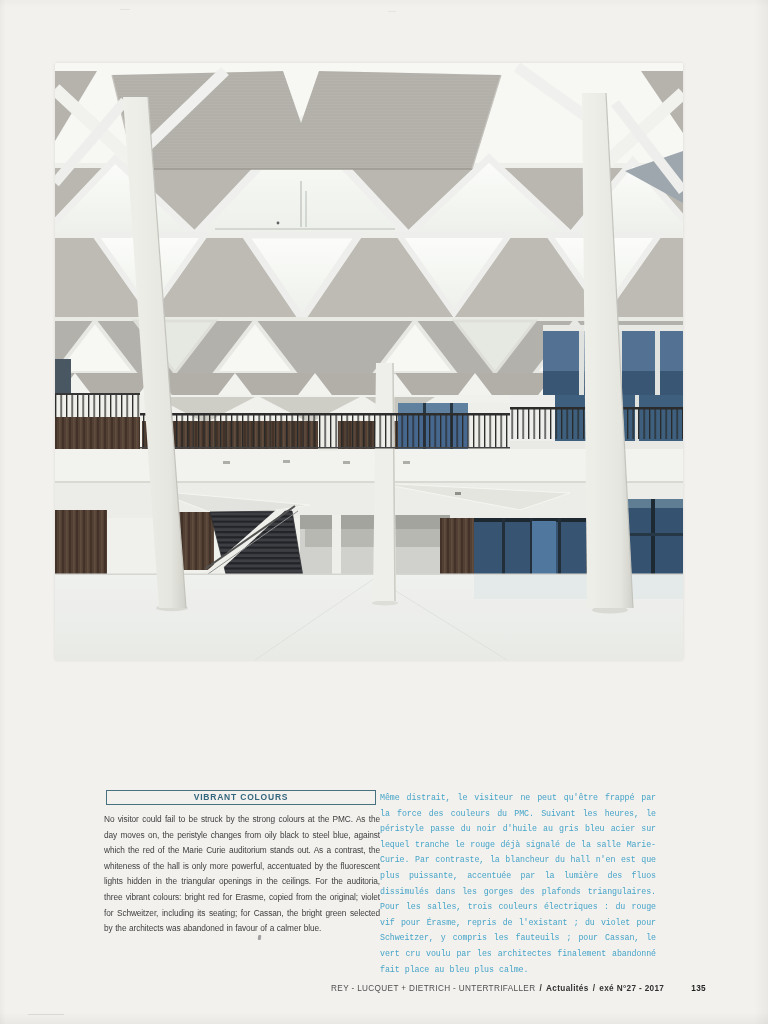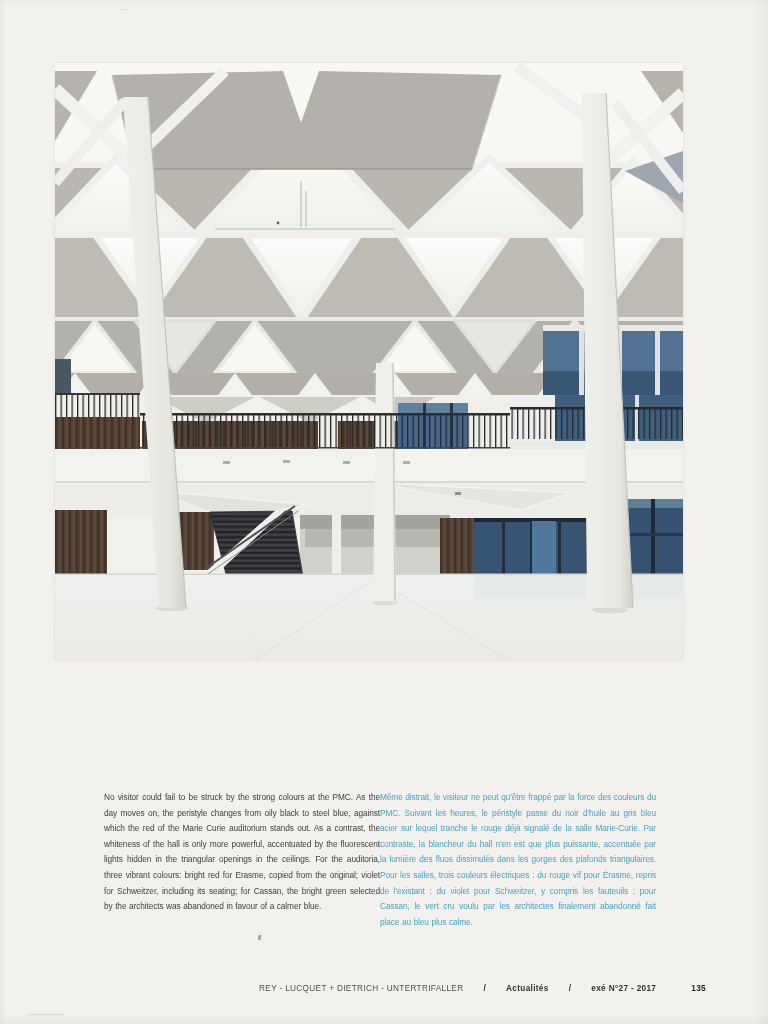--- a/index.html
+++ b/index.html
@@ -28,37 +28,37 @@
     text-align:center; font-size:8.5px; font-weight:bold; letter-spacing:0.8px;
     margin:0 4px 7px 2px;
   }
   .hdr-en{color:#33677d;border-color:#48717f;}
   .hdr-fr{color:#4ba7c9;border-color:#62aecb;}
   .body-text{
     font-size:8.3px; line-height:15.6px; text-align:justify;
     letter-spacing:-0.1px; word-spacing:0.4px;
   }
   .body-en{color:#3e3e3e;}
-  .body-fr{color:#46a4c8;}
+  .body-fr{color:#46a4c8;font-family:Liberation Mono, monospace;}
 
   .footnote-speck{
     position:absolute;left:258px;top:935px;width:3px;height:5px;
     background:#8d8d8d;border-radius:1px;transform:rotate(8deg);opacity:0.8;
   }
   .scan-tick{position:absolute;background:#d9d9d5;}
   .tick-a{left:28px;top:1014px;width:36px;height:1px;}
   .tick-b{left:120px;top:9px;width:10px;height:1px;opacity:.6;}
   .tick-c{left:388px;top:11px;width:8px;height:1px;opacity:.5;}
 
   .footer{
     position:absolute;top:984px;right:62px;
     font-size:8.2px;color:#4f4f4f;letter-spacing:0.35px;
     display:flex;align-items:baseline;white-space:nowrap;
   }
-  .footer .seg{margin:0 10px;}
+  .footer .seg{margin:0 2px;}
   .footer .bold{font-weight:bold;color:#303030;}
   .footer .issue{font-weight:bold;color:#303030;text-align:center;}
   .footer .pagenum{font-weight:bold;color:#1f1f1f;margin-left:25px;}
 </style>
 </head>
 <body>
 
 <div class="page-edge"></div>
 
 <div class="photo-wrap">
@@ -274,20 +274,21 @@
     <line x1="93" y1="34" x2="131" y2="545" stroke="#c2c2bb" stroke-width="1.2"></line>
     <polygon points="527,30 551,30 578,545 532,545" fill="url(#colG)"></polygon>
     <line x1="551" y1="30" x2="578" y2="545" stroke="#c2c2bb" stroke-width="1.2"></line>
   </g>
 
   <rect x="0" y="0" width="628" height="597" fill="#efeee6" opacity="0.06"></rect>
 </svg>
 </div>
 
 <div class="col col-en">
+  <div class="hdr-box hdr-en">VIBRANT COLOURS</div>
   <div class="body-text body-en">No visitor could fail to be struck by the strong colours at the PMC. As the day moves on, the peristyle changes from oily black to steel blue, against which the red of the Marie Curie auditorium stands out. As a contrast, the whiteness of the hall is only more powerful, accentuated by the fluorescent lights hidden in the triangular openings in the ceilings. For the auditoria, three vibrant colours: bright red for Erasme, copied from the original; violet for Schweitzer, including its seating; for Cassan, the bright green selected by the architects was abandoned in favour of a calmer blue.</div>
 </div>
 
 <div class="col col-fr">
   <div class="body-text body-fr">Même distrait, le visiteur ne peut qu'être frappé par la force des couleurs du PMC. Suivant les heures, le péristyle passe du noir d'huile au gris bleu acier sur lequel tranche le rouge déjà signalé de la salle Marie-Curie. Par contraste, la blancheur du hall n'en est que plus puissante, accentuée par la lumière des fluos dissimulés dans les gorges des plafonds triangulaires. Pour les salles, trois couleurs électriques : du rouge vif pour Érasme, repris de l'existant ; du violet pour Schweitzer, y compris les fauteuils ; pour Cassan, le vert cru voulu par les architectes finalement abandonné fait place au bleu plus calme.</div>
 </div>
 
 <div class="footnote-speck"></div>
 <div class="scan-tick tick-a"></div>
 <div class="scan-tick tick-b"></div>

